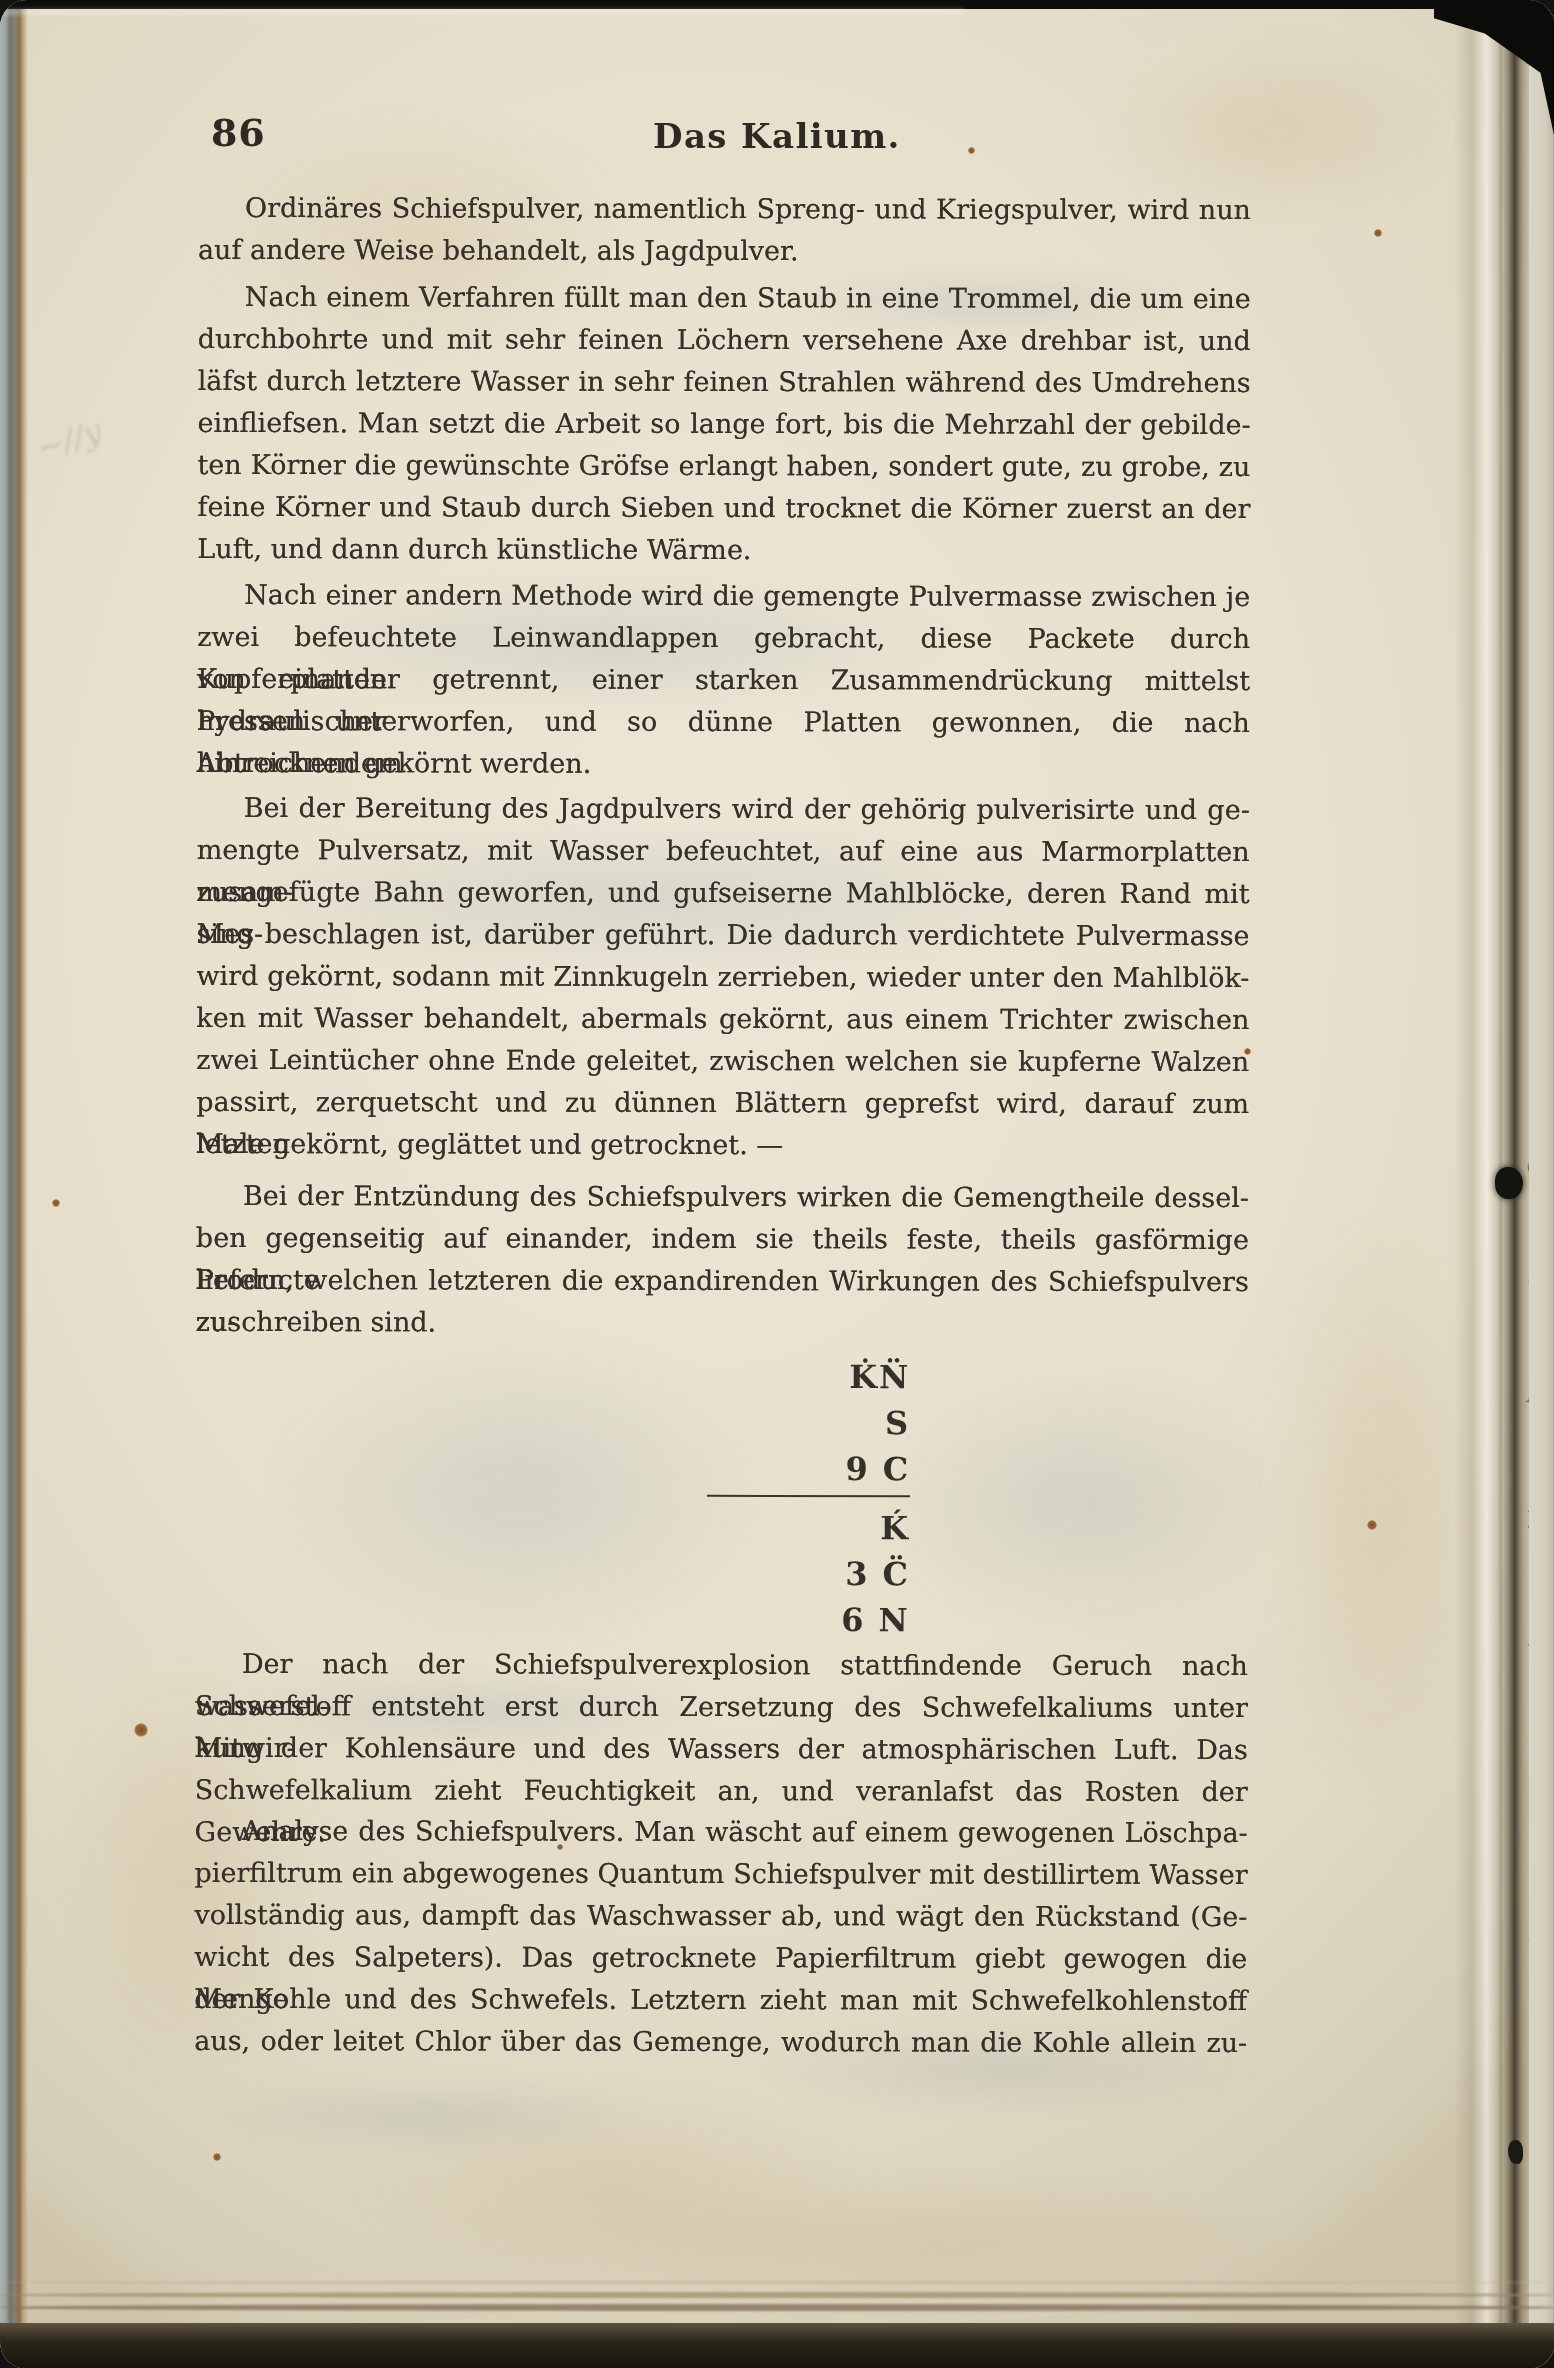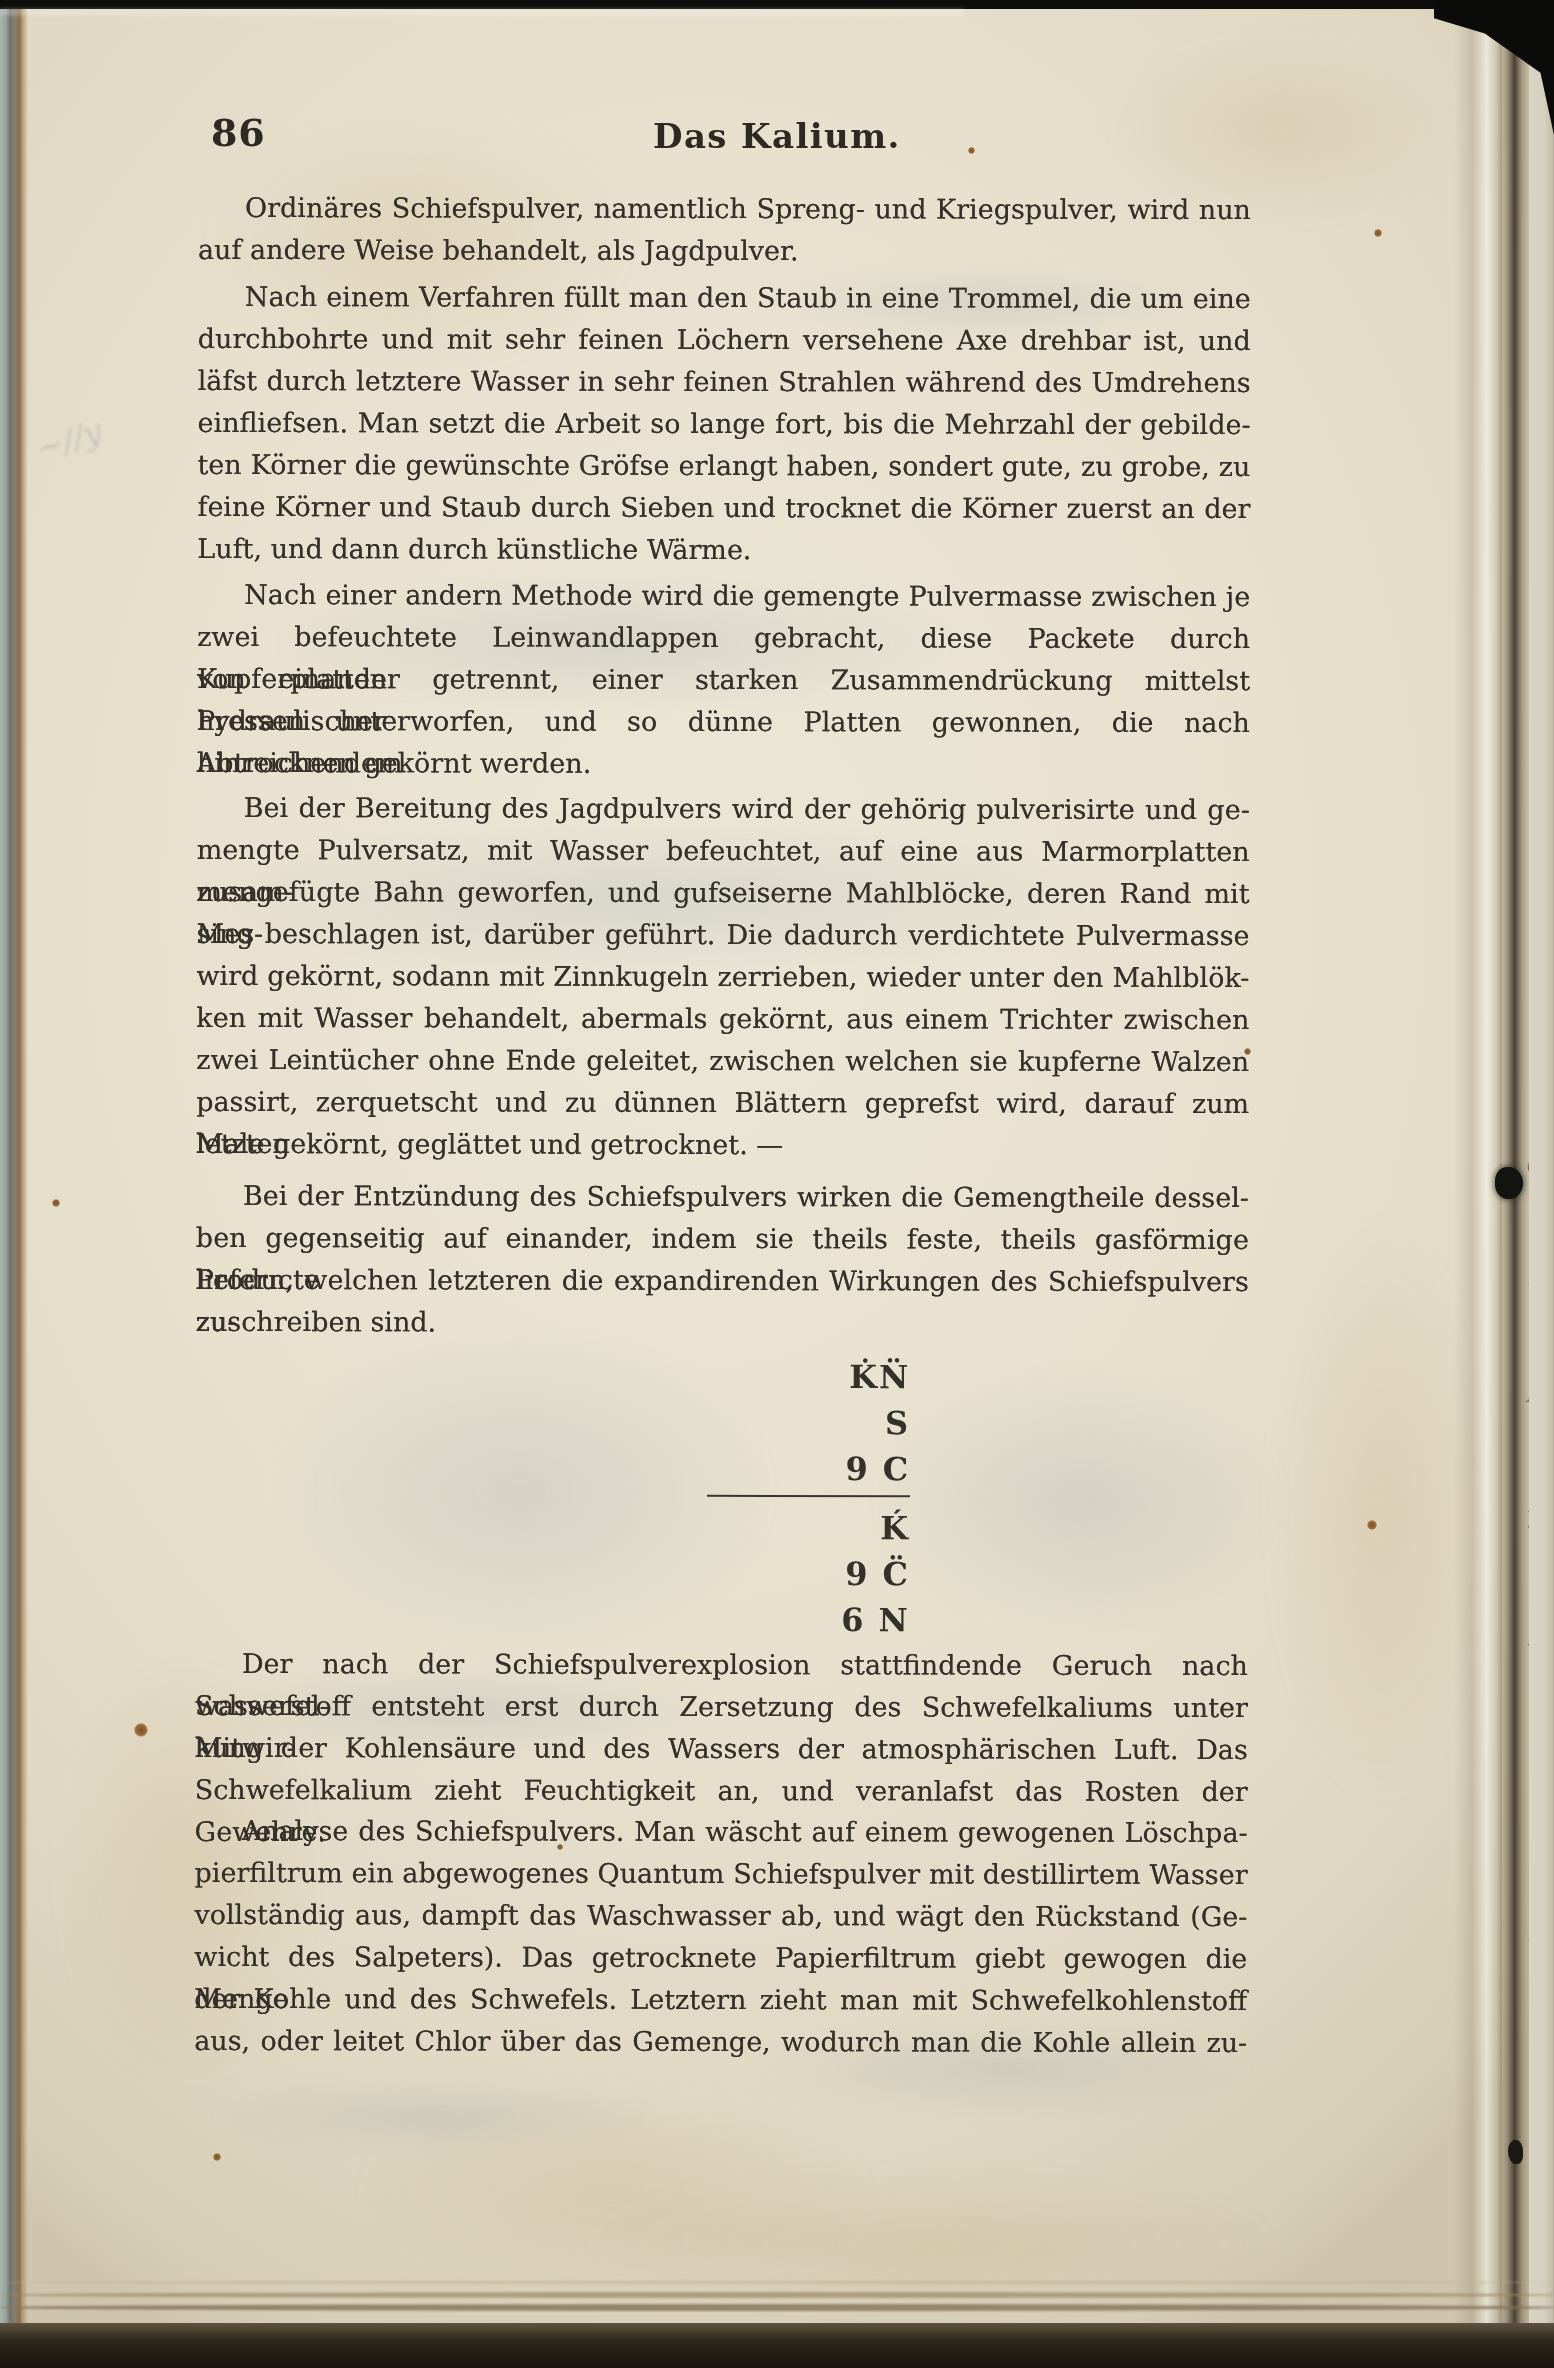--- a/index.html
+++ b/index.html
@@ -1,20 +1,21 @@
 <!DOCTYPE html>
 <html style="font-size:15px"><head>
 <meta charset="utf-8">
 <style>
   html,body{margin:0;padding:0;background:#141311;}
   .scan{
     position:relative;width:1555px;height:2369px;overflow:hidden;
     background:
       radial-gradient(ellipse 1212px 1585px at 45% 38%, #ece6d6 0%, #e7e0cd 50%, #e0d8c3 78%, #d6cdb6 96%, #cfc5ad 100%);
     font-family:"DejaVu Serif","Liberation Serif",serif;
+    border-radius:27px;
   }
   
   .edge-top{position:absolute;left:0;top:0;width:100%;height:9.3px;background:#0d0d0b;}
   .edge-top-glare{position:absolute;left:0;top:9.3px;width:62%;height:5.6px;background:rgba(255,255,255,.28);filter:blur(1.9px);}
   .edge-left{position:absolute;left:0;top:0;width:28px;height:100%;
     background:linear-gradient(90deg,#a9b4b0 0px,#9aa39e 5.6px,#70746c 10.3px,#877f71 14px,#8c6f4e 19.6px,#b29b77 22.4px,rgba(178,155,121,0) 28px);}
   .edge-corner-tr{position:absolute;left:1434px;top:0;width:121px;height:140px;background:#0b0b09;
     clip-path:polygon(0 0,100% 0,100% 100%,88% 52%,42% 24%,0 13%);}
   .fold-highlight{position:absolute;left:1454px;top:0;width:48px;height:100%;
     background:linear-gradient(90deg,rgba(0,0,0,0) 0%,rgba(120,110,88,.22) 38%,rgba(252,250,242,.5) 68%,rgba(110,96,72,.30) 100%);}
@@ -140,21 +141,21 @@
         <div class="tl">aus, oder leitet Chlor über das Gemenge, wodurch man die Kohle allein zu-</div>
       </div>
   </div>
 
   <div class="formula">
     <div class="f-line">K̇N̈</div>
     <div class="f-line">S</div>
     <div class="f-line">9 C</div>
     <div class="f-rule"></div>
     <div class="f-line">Ḱ</div>
-    <div class="f-line">9 C̈</div>
+    <div class="f-line">3 C̈</div>
     <div class="f-line">6 N</div>
   </div>
 
   <div id="marginalia">
       <span class="mgl" style="top: 1149px; left: 1527px; transform: rotate(7deg);">(</span>
       <span class="mgl" style="top: 1188px; left: 1533px; transform: rotate(-9deg);">w</span>
       <span class="mgl" style="top: 1227px; left: 1538px; transform: rotate(7deg);">ı</span>
       <span class="mgl" style="top: 1266px; left: 1527px; transform: rotate(-9deg);">(</span>
       <span class="mgl" style="top: 1303px; left: 1533px; transform: rotate(7deg);">1</span>
       <span class="mgl" style="top: 1342px; left: 1538px; transform: rotate(-9deg);">n</span>

